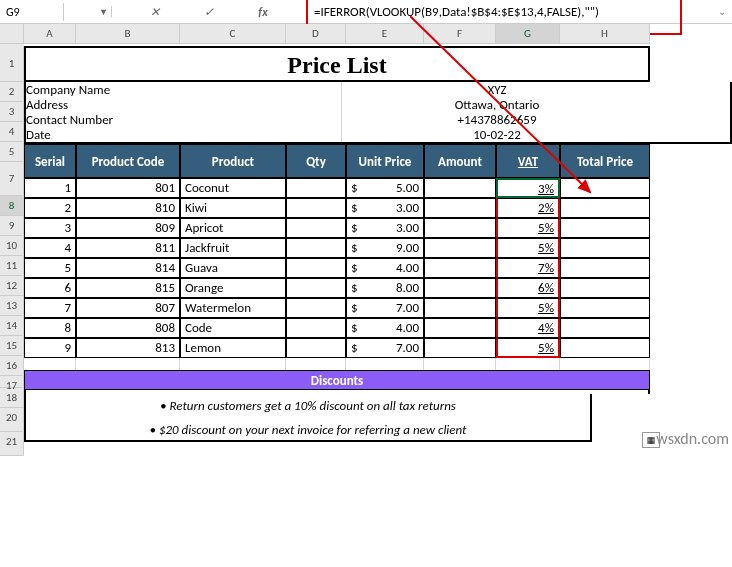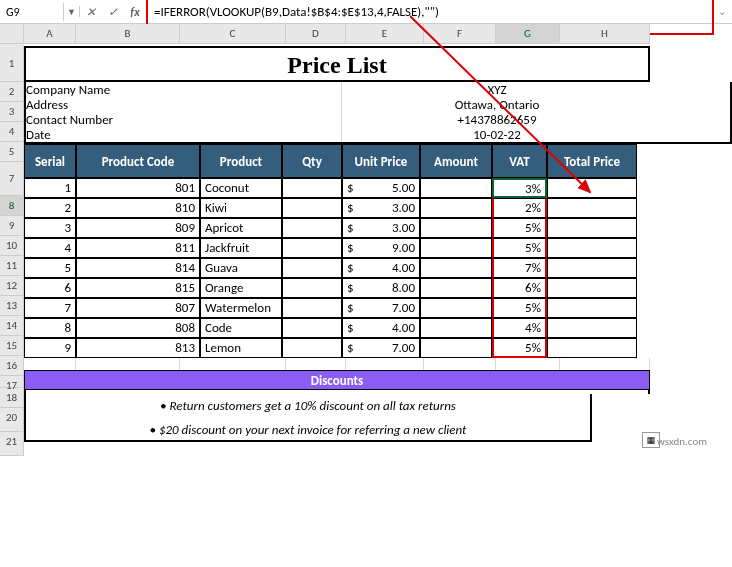--- a/index.html
+++ b/index.html
@@ -1,18 +1,18 @@
 <!DOCTYPE html>
 <html><head>
   <meta charset="utf-8">
   <style>
     * { box-sizing: border-box; margin: 0; padding: 0; }
     body { font-family: Calibri, Arial, sans-serif; font-size: 13px; background: #fff; width: 732px; position: relative; }
     
-    .formula-bar { display: flex; align-items: center; height: 24px; border-bottom: 1px solid #ccc; background: #fff; }
+    .formula-bar { display: flex; align-items: center; height: 24px; border-bottom: 1px solid #ccc; background: #fff; gap: 32px; }
     .name-box { width: 64px; padding: 2px 6px; border-right: 1px solid #ccc; font-size: 12px; }
     .name-box-arrow { width: 16px; border-right: 1px solid #ccc; text-align: center; color: #666; font-size: 9px; }
     .fb-btn { width: 22px; text-align: center; color: #666; font-size: 12px; font-style: italic; }
     .fb-btn.fx { font-weight: bold; }
     .formula-input { flex: 1; padding: 14px 6px; font-size: 13px; border: 2px solid #d00; margin-right: 4px; }
     .fb-expand { width: 14px; color: #888; font-size: 10px; }
     
     .grid { display: flex; }
     .row-headers { width: 24px; }
     .row-hdr { height: 20px; background: #e8e8e8; border-right: 1px solid #ccc; border-bottom: 1px solid #ccc; text-align: center; font-size: 11px; color: #444; line-height: 20px; }
@@ -29,40 +29,40 @@
     
     .title-row { height: 36px; display: flex; }
     .title-cell { width: 626px; border: 2px solid #000; text-align: center; font-family: "Times New Roman", serif; font-size: 24px; font-weight: bold; line-height: 34px; }
     .info-label { width: 316px; text-align: left; border-right: 1px solid #d8d8d8; }
     .info-val { width: 310px; text-align: center; }
     .info-outer { border-left: 2px solid #000; border-right: 2px solid #000; display: flex; }
     .info-last { border-bottom: 2px solid #000; }
     
     .thead-row { display: flex; height: 34px; }
     .th { background: #355e7c; color: #fff; font-weight: bold; text-align: center; line-height: 34px; border: 1px solid #000; }
-    .thA { width: 52px; } .thB { width: 124px; } .thC { width: 82px; } .thD { width: 60px; }
-    .thE { width: 78px; } .thF { width: 72px; } .thG { width: 55px; } .thH { width: 90px; }
+    .thA { width: 52px; } .thB { width: 104px; } .thC { width: 106px; } .thD { width: 60px; }
+    .thE { width: 78px; } .thF { width: 72px; } .thG { width: 64px; text-decoration: underline; } .thH { width: 90px; }
     
     .data-row { display: flex; height: 20px; }
     .td { border: 1px solid #000; padding: 0 4px; line-height: 18px; overflow: hidden; }
     .td.r { text-align: right; }
     .td.price { display: flex; justify-content: space-between; }
     .vat-col { border-left: 2px solid #d00; border-right: 2px solid #d00; }
     .vat-top { border-top: 2px solid #d00; }
     .vat-bot { border-bottom: 2px solid #d00; }
     .active-cell { outline: 2px solid #0a6332; outline-offset: -2px; }
     
     .disc-head { width: 626px; height: 20px; background: #8b5cf6; color: #fff; text-align: center; line-height: 20px; border: 1px solid #000; font-weight: bold; }
     .disc-row { width: 568px; height: 24px; text-align: center; font-style: italic; line-height: 24px; border-left: 2px solid #000; border-right: 2px solid #000; }
     .disc-last { border-bottom: 2px solid #000; margin-bottom: 2px; }
     
     .empty-row { display: flex; height: 12px; }
     .arrow-svg { position: absolute; top: 12px; left: 410px; pointer-events: none; z-index: 10; }
     .autofill-icon { position: absolute; right: 72px; top: 408px; width: 18px; height: 16px; border: 1px solid #999; background: #fff; font-size: 9px; text-align: center; line-height: 14px; }
-    .watermark { position: absolute; bottom: 8px; right: 25px; font-size: 11px; color: #888; }
+    .watermark { position: absolute; bottom: 8px; right: 3px; font-size: 16px; color: #888; }
   </style>
 </head>
 <body>
 
 <div class="formula-bar">
   <div class="name-box">G9</div>
   <div class="name-box-arrow">▼</div>
   <div class="fb-btn">✕</div>
   <div class="fb-btn">✓</div>
   <div class="fb-btn fx">fx</div>

